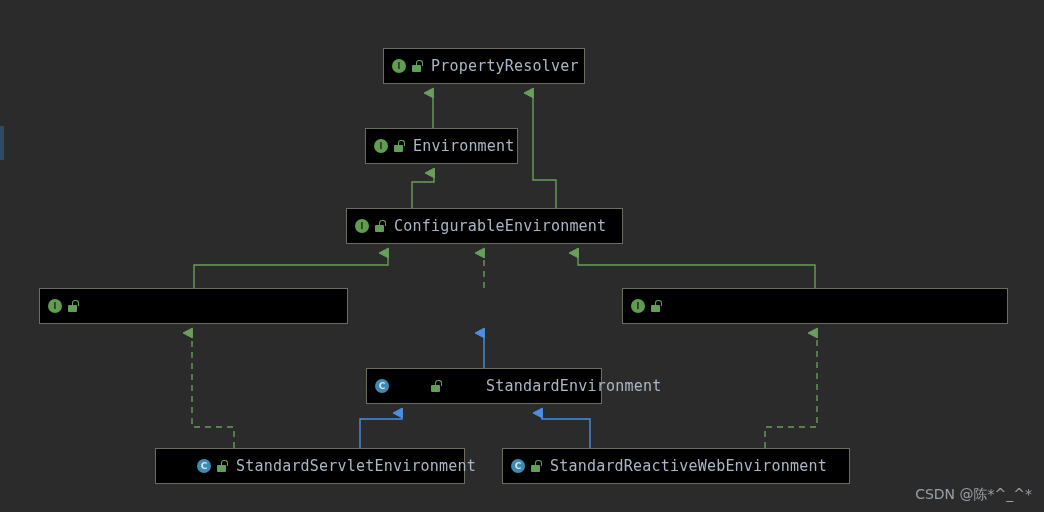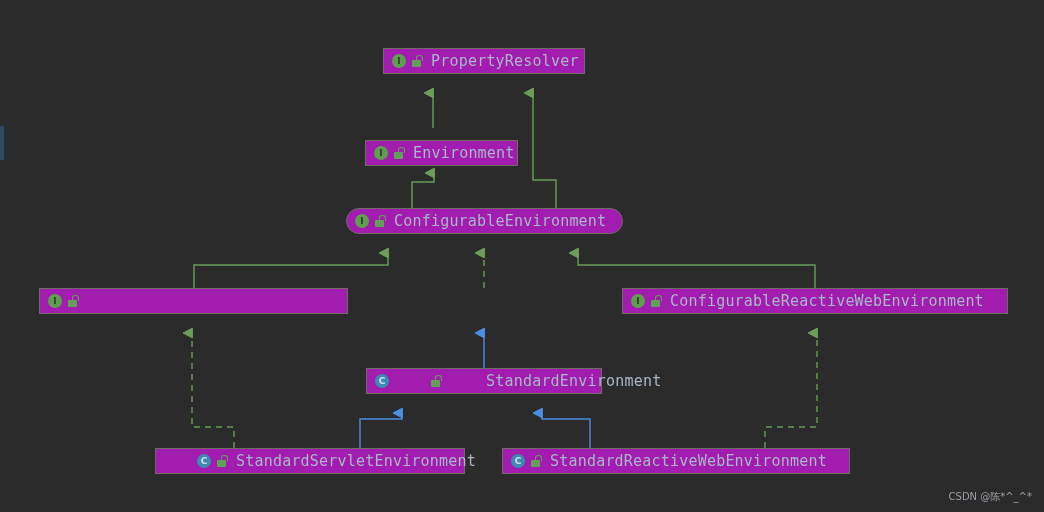--- a/index.html
+++ b/index.html
@@ -20,22 +20,22 @@
     left: 0; top: 0;
     width: 1044px;
     height: 512px;
     pointer-events: none;
   }
   .node {
     position: absolute;
     display: flex;
     align-items: center;
     box-sizing: border-box;
-    height: 26px;
-    background: #a21caf;
+    height: 36px;
+    background: #000000;
     border: 1px solid #6e6c62;
     padding: 0 9px 0 7px;
     white-space: nowrap;
     z-index: 5;
   }
   .node .label {
     font-size: 15px;
     color: #a9b7c6;
     letter-spacing: 0.2px;
     font-family: "DejaVu Sans Mono", "Liberation Mono", monospace;
@@ -144,21 +144,21 @@
     width: 5px;
     height: 5px;
     border: 1.6px solid #62a05a;
     border-bottom: none;
     border-radius: 3px 3px 0 0;
   }
   .watermark {
     position: absolute;
     right: 12px;
     bottom: 8px;
-    font-size: 10px;
+    font-size: 14px;
     color: #9aa0a6;
     font-family: "DejaVu Sans", "Liberation Sans", sans-serif;
     z-index: 6;
   }
   .edge-artifact {
     position: absolute;
     left: 0;
     top: 126px;
     width: 4px;
     height: 34px;
@@ -208,30 +208,30 @@
 
   <div class="node" style="left:383px; top:48px; width:202px;">
     <span class="ico ico-interface"></span>
     <span class="ico-lock">
         <span class="shackle"></span>
         <span class="body"></span>
       </span>
     <span class="label">PropertyResolver</span>
   </div>
 
-  <div class="node" style="left:365px; top:140px; width:153px;">
+  <div class="node" style="left:365px; top:128px; width:153px;">
     <span class="ico ico-interface"></span>
     <span class="ico-lock">
         <span class="shackle"></span>
         <span class="body"></span>
       </span>
     <span class="label">Environment</span>
   </div>
 
-  <div class="node" style="left:346px; top:208px; width:277px;border-radius:14px;">
+  <div class="node" style="left:346px; top:208px; width:277px;">
     <span class="ico ico-interface"></span>
     <span class="ico-lock">
         <span class="shackle"></span>
         <span class="body"></span>
       </span>
     <span class="label">ConfigurableEnvironment</span>
   </div>
 
   <div class="node" style="left:39px; top:288px; width:309px;">
     <span class="ico ico-interface"></span>
@@ -241,21 +241,20 @@
       </span>
   </div>
 
 
   <div class="node" style="left:622px; top:288px; width:386px;">
     <span class="ico ico-interface"></span>
     <span class="ico-lock">
         <span class="shackle"></span>
         <span class="body"></span>
       </span>
-    <span class="label">ConfigurableReactiveWebEnvironment</span>
   </div>
 
   <div class="node" style="left:366px; top:368px; width:236px;gap:36px;">
     <span class="ico ico-class"></span>
     <span class="ico-lock">
         <span class="shackle"></span>
         <span class="body"></span>
       </span>
     <span class="label">StandardEnvironment</span>
   </div>

